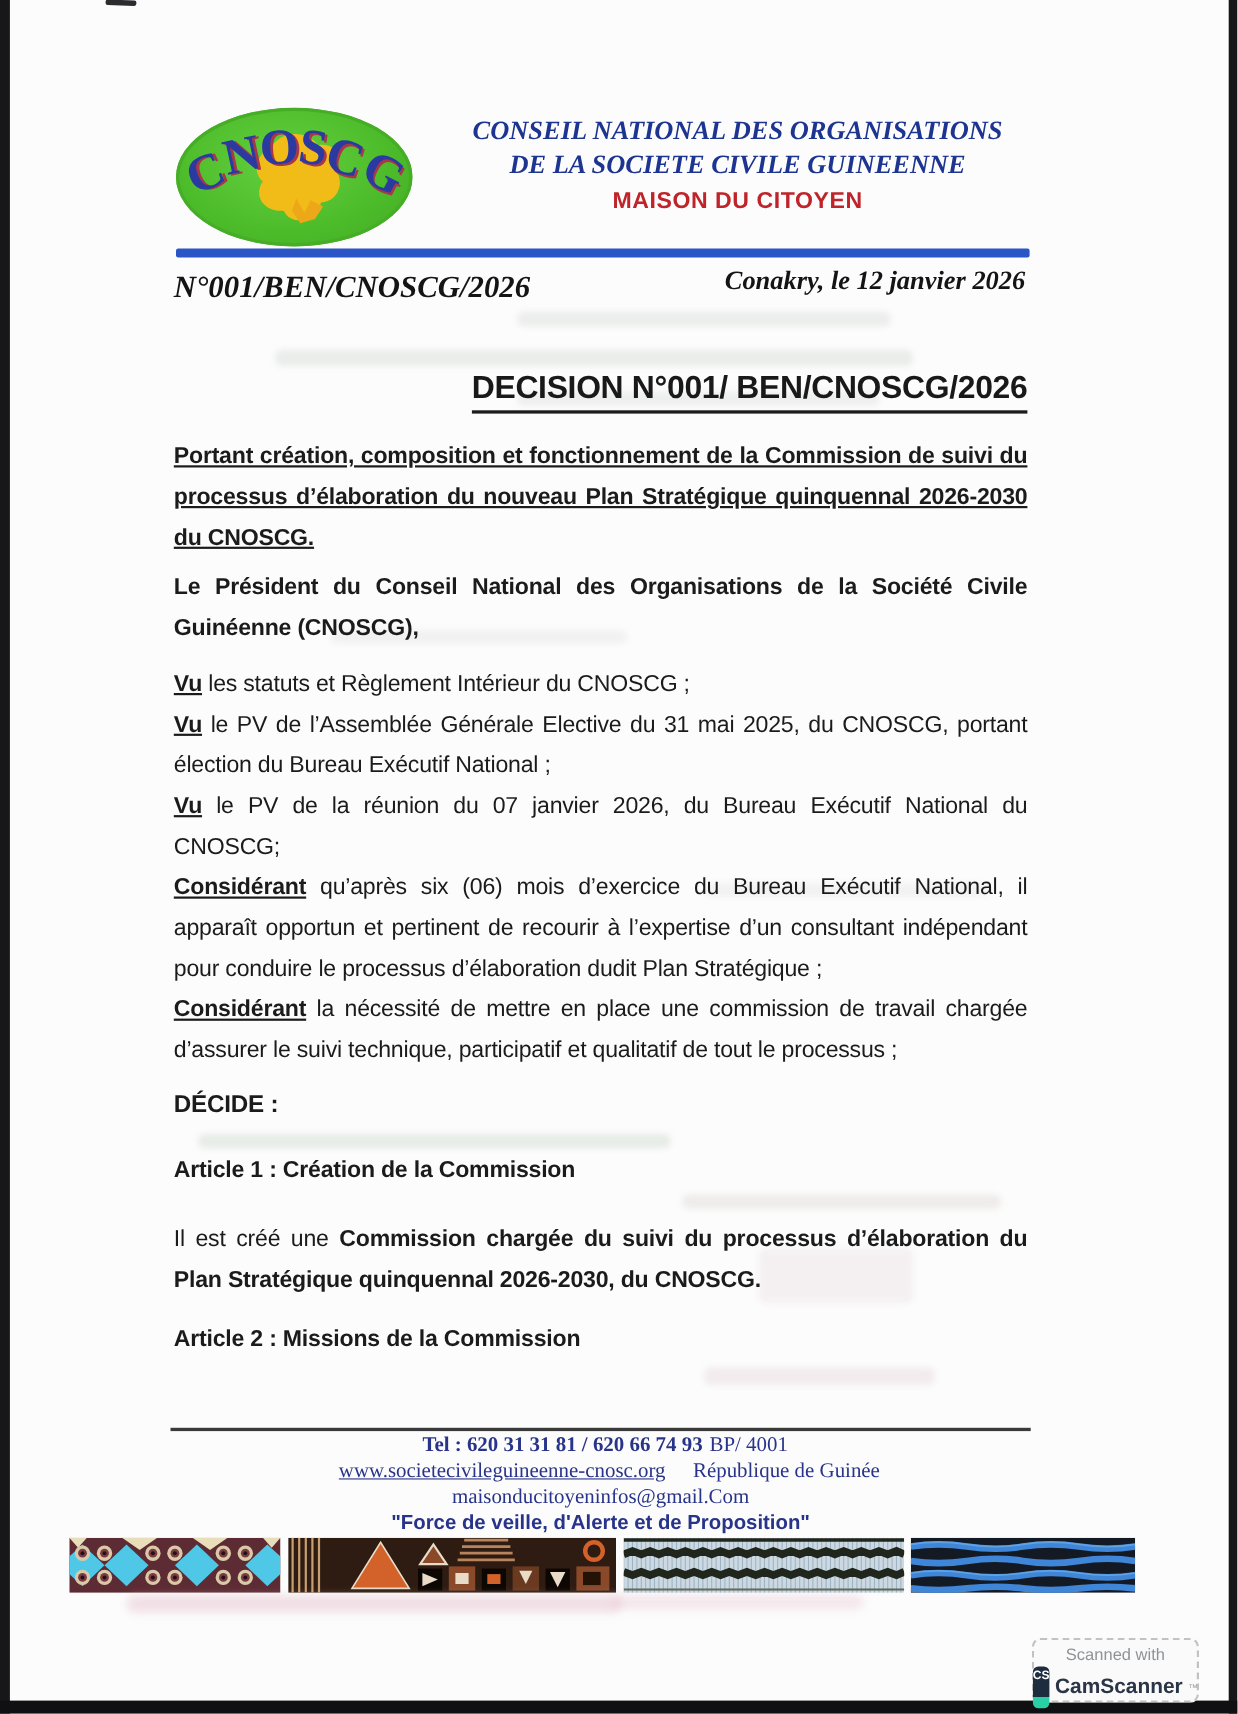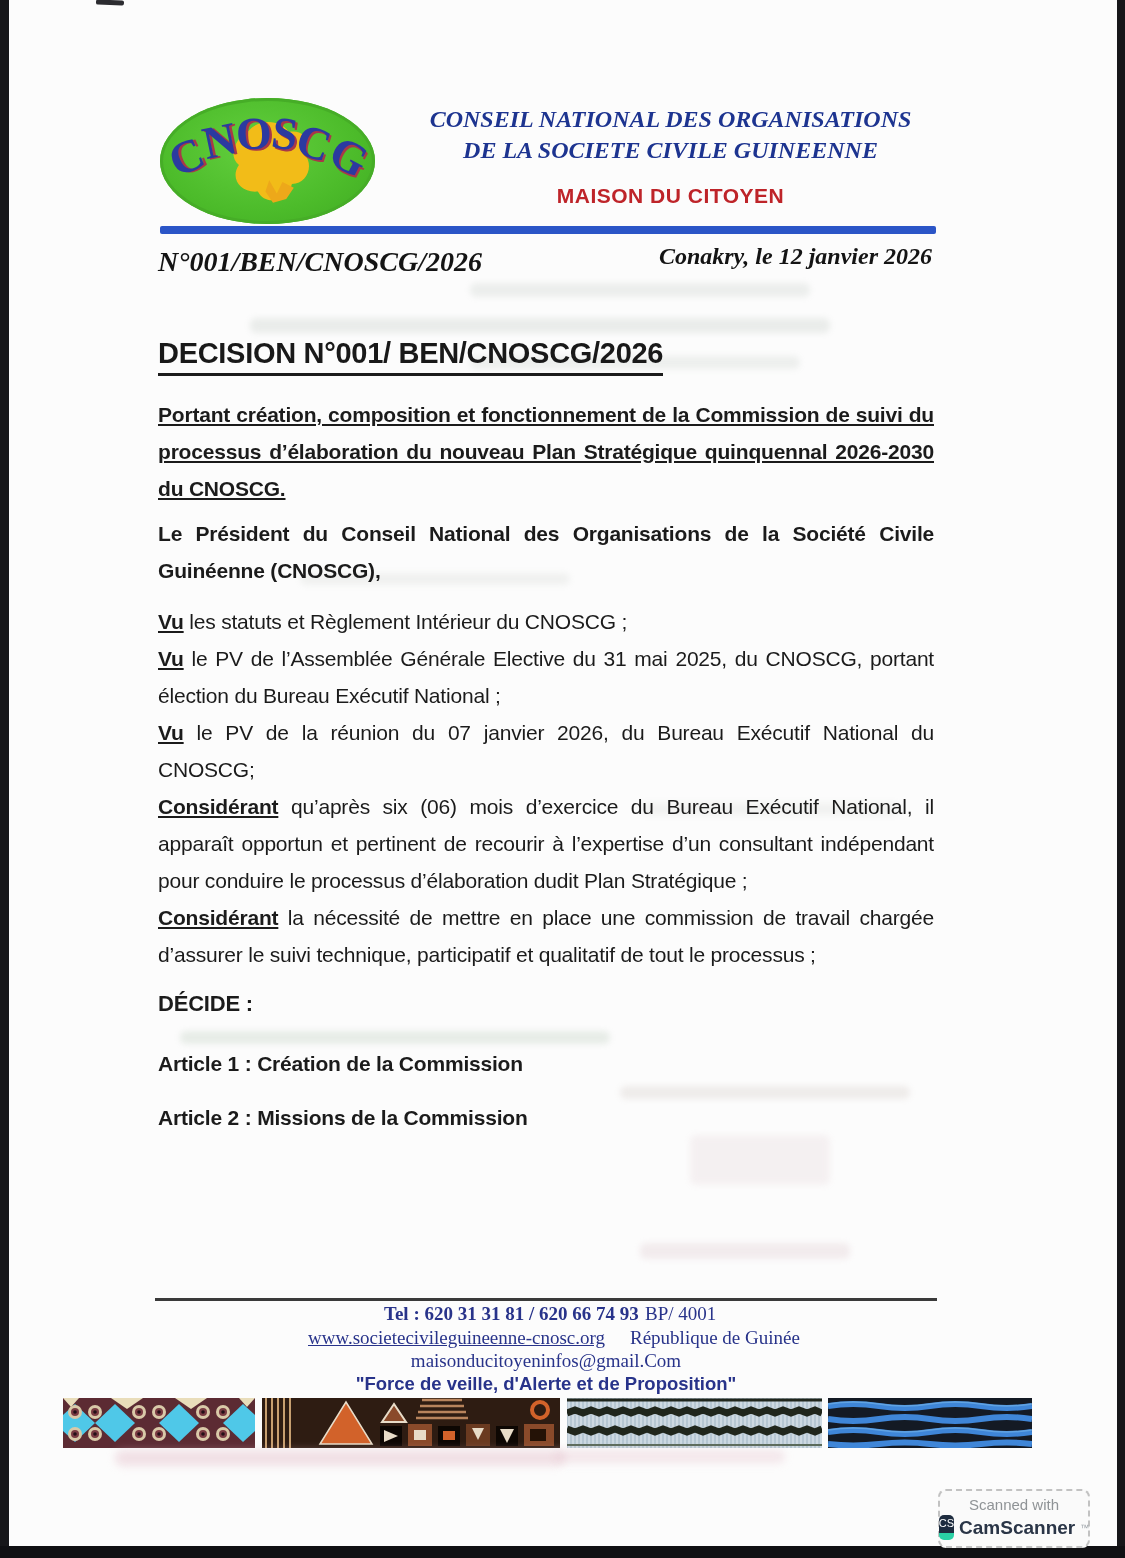--- a/index.html
+++ b/index.html
@@ -28,29 +28,29 @@
   .lt0{transform:translateY(16px) rotate(-24deg);}
   .lt1{transform:translateY(0px)  rotate(-12deg);}
   .lt2{transform:translateY(-7px) rotate(-2deg);}
   .lt3{transform:translateY(-7px) rotate(8deg);}
   .lt4{transform:translateY(2px)  rotate(18deg);}
   .lt5{transform:translateY(16px) rotate(28deg);}
 
   .org-block{left:398px;top:104px;width:545px;text-align:center;}
   .org-line{font-family:"Liberation Serif",serif;font-style:italic;font-weight:bold;
       font-size:24px;line-height:31px;color:#1d3490;}
-  .org-sub{margin-top:18px;font-weight:bold;font-size:21px;letter-spacing:.5px;color:#be2429;}
+  .org-sub{margin-top:5px;font-weight:bold;font-size:21px;letter-spacing:.5px;color:#be2429;}
   .blue-rule{left:160px;top:226px;width:776px;height:8px;background:#2b55c7;border-radius:2px;}
 
   .ref-line{left:158px;top:246px;font-family:"Liberation Serif",serif;font-style:italic;font-weight:bold;
       font-size:28px;color:#141414;}
   .date-line{top:243px;right:193px;font-family:"Liberation Serif",serif;font-style:italic;font-weight:bold;
       font-size:24px;color:#141414;}
 
-  .title-row{left:158px;top:337px;width:776px;text-align:left;}
+  .title-row{left:158px;top:337px;width:776px;text-align:right;}
   .title-row span{display:inline-block;font-weight:bold;font-size:29px;letter-spacing:-.3px;color:#191919;
       border-bottom:3.5px solid #1c1c1c;padding-bottom:3px;}
 
   
   .doc-body{left:158px;top:396px;width:776px;font-size:21px;line-height:37px;color:#1b1b1b;
       text-align:justify;letter-spacing:-.2px;}
   .doc-body p{margin:0;}
   .p-intro{font-weight:bold;margin-bottom:8px !important;text-decoration:underline;}
   .p-president{font-weight:bold;margin-bottom:14px !important;}
   .lead{font-weight:bold;text-decoration:underline;}
@@ -73,22 +73,22 @@
 
   
   .strip{top:1398px;height:50px;}
   .smudge{position:absolute;filter:blur(4px);border-radius:8px;}
 
   
   .badge{left:938px;top:1489px;width:152px;height:59px;background:#fafafa;border:2px dashed #c2c2c2;
       border-radius:8px;box-sizing:border-box;text-align:center;}
   .badge-line1{margin-top:5px;font-size:15px;color:#8f9396;}
   .badge-line2{margin-top:2px;display:flex;align-items:center;justify-content:center;gap:5px;}
-  .cs-icon{width:21px;height:25px;border-radius:5px;background:linear-gradient(#1e2c3f 72%, #2ad0a5 72%);
-      color:#fff;font-weight:normal;font-size:11px;line-height:16px;}
+  .cs-icon{width:21px;height:38px;border-radius:5px;background:linear-gradient(#1e2c3f 72%, #2ad0a5 72%);
+      color:#fff;font-weight:bold;font-size:11px;line-height:16px;}
   .badge-app{font-weight:bold;font-size:19px;color:#2a3547;}
   .badge-tm{font-size:9px;color:#9aa0a6;vertical-align:top;}
 </style>
 </head>
 <body>
 
 <div class="edge edge-left"></div>
 <div class="edge edge-right"></div>
 <div class="edge edge-bottom"></div>
 <div class="abs corner-mark"></div>
@@ -140,20 +140,23 @@
   <div>
     <p><span class="lead">Vu</span><span> les statuts et Règlement Intérieur du CNOSCG ;</span></p>
     <p><span class="lead">Vu</span><span> le PV de l’Assemblée Générale Elective du 31 mai 2025, du CNOSCG, portant élection du Bureau Exécutif National ;</span></p>
     <p><span class="lead">Vu</span><span> le PV de la réunion du 07 janvier 2026, du Bureau Exécutif National du CNOSCG;</span></p>
     <p><span class="lead">Considérant</span><span> qu’après six (06) mois d’exercice du Bureau Exécutif National, il apparaît opportun et pertinent de recourir à l’expertise d’un consultant indépendant pour conduire le processus d’élaboration dudit Plan Stratégique ;</span></p>
     <p><span class="lead">Considérant</span><span> la nécessité de mettre en place une commission de travail chargée d’assurer le suivi technique, participatif et qualitatif de tout le processus ;</span></p>
   </div>
 
   <p class="p-decide">DÉCIDE :</p>
   <p class="p-art-head">Article 1 : Création de la Commission</p>
+  <p class="p-art1">
+    <span>Il est créé une </span><span class="bold-part">Commission chargée du suivi du processus d’élaboration du Plan Stratégique quinquennal 2026-2030, du CNOSCG.</span>
+  </p>
   <p class="p-art2">Article 2 : Missions de la Commission</p>
 </div>
 
 <div class="abs foot-rule"></div>
 <div class="abs foot foot-tel">Tel : 620 31 31 81 / 620 66 74 93</div>
 <div class="abs foot foot-bp">BP/ 4001</div>
 <div class="abs foot foot-web">www.societecivileguineenne-cnosc.org</div>
 <div class="abs foot foot-country">République de Guinée</div>
 <div class="abs foot foot-email">maisonducitoyeninfos@gmail.Com</div>
 <div class="abs foot-slogan">"Force de veille, d'Alerte et de Proposition"</div>

